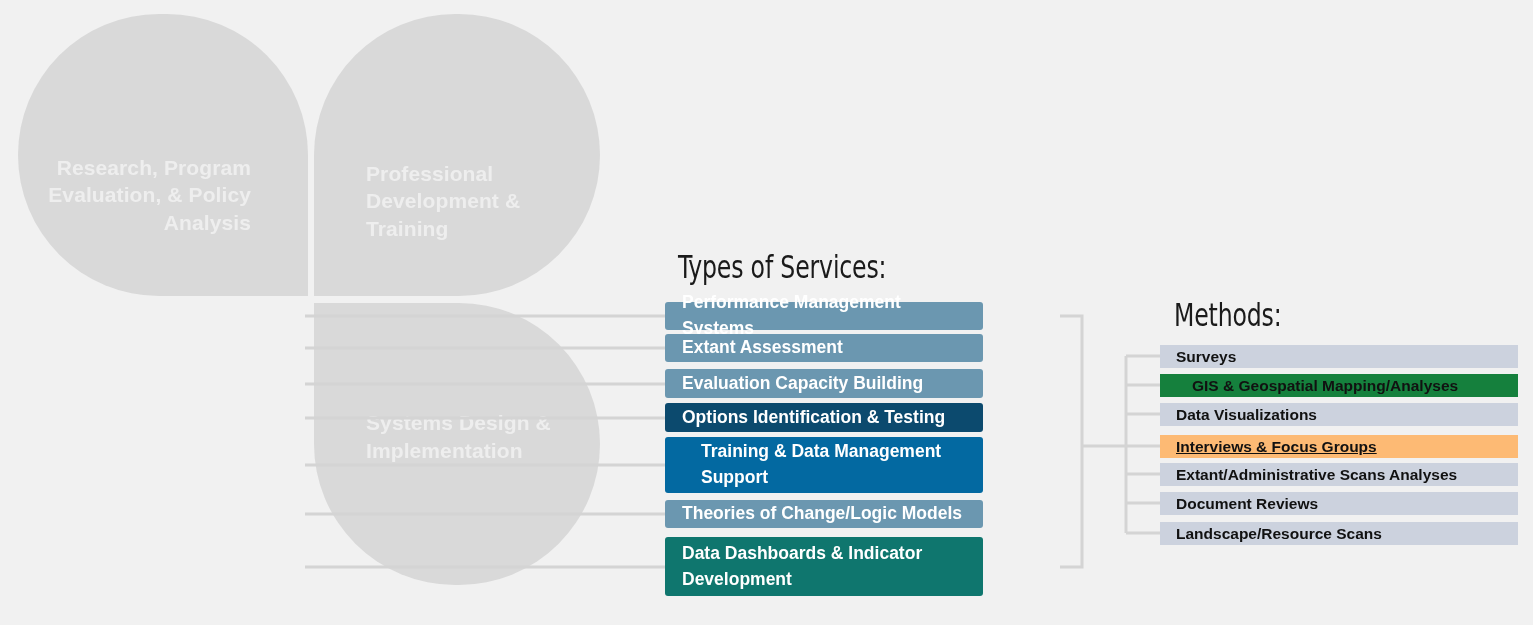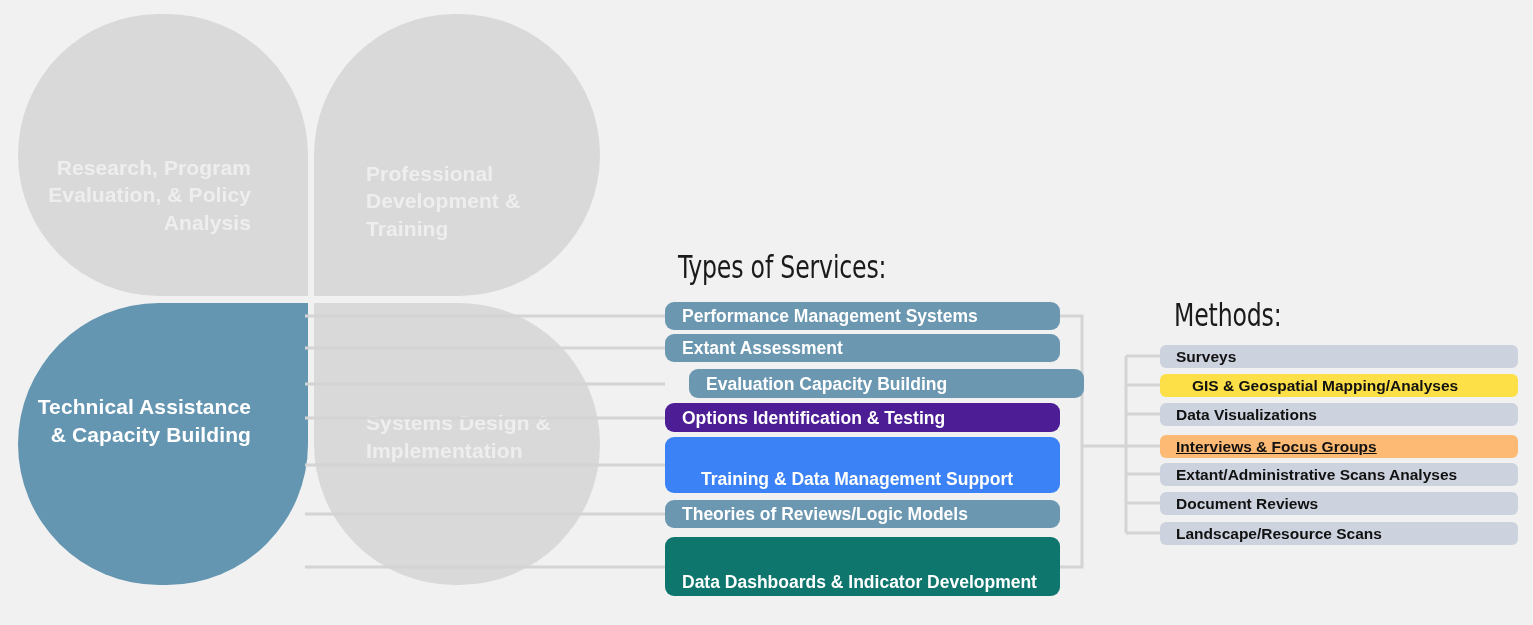--- a/index.html
+++ b/index.html
@@ -98,63 +98,60 @@
     transform: scaleX(0.82);
     transform-origin: left center;
   }
   #services-title { left: 678px; top: 248px; }
   #methods-title  { left: 1174px; top: 296px; }
 
   
   .svc-box {
     position: absolute;
     left: 665px;
-    width: 395px;
+    width: 318px;
     background: #6b97b0;
-    border-radius: 9px;
+    border-radius: 3px;
     color: #ffffff;
     font-weight: bold;
     font-size: 17.5px;
     line-height: 1.48;
     display: flex;
-    align-items: flex-end;
+    align-items: center;
     box-sizing: border-box;
     padding: 0 10px 0 17px;
   }
 
   
   .mth-box {
     position: absolute;
     left: 1160px;
     width: 358px;
     height: 23px;
     background: #ccd2de;
-    border-radius: 6px;
+    border-radius: 0;
     color: #111111;
     font-weight: bold;
     font-size: 15.5px;
     display: flex;
     align-items: center;
     box-sizing: border-box;
     padding: 0 8px 0 16px;
   }
 </style>
 </head>
 <body>
 
 <div id="canvas">
 
   <div class="petal petal-tl">
     <div class="petal-label">Research, Program Evaluation, &amp; Policy Analysis</div>
   </div>
   <div class="petal petal-tr">
     <div class="petal-label">Professional Development &amp; Training</div>
-  </div>
-  <div class="petal petal-bl">
-    <div class="petal-label">Technical Assistance &amp; Capacity Building</div>
   </div>
   <div class="petal petal-br">
     <div class="petal-label">Systems Design &amp; Implementation</div>
   </div>
 
   <svg id="connectors" viewBox="0 0 1533 625" width="1533" height="625">
       <polyline points="305,316 665,316" fill="none" stroke="#d4d4d4" stroke-width="3"></polyline>
       <polyline points="305,348 665,348" fill="none" stroke="#d4d4d4" stroke-width="3"></polyline>
       <polyline points="305,384 665,384" fill="none" stroke="#d4d4d4" stroke-width="3"></polyline>
       <polyline points="305,418 665,418" fill="none" stroke="#d4d4d4" stroke-width="3"></polyline>
@@ -176,41 +173,41 @@
   <div class="section-title" id="services-title">Types of Services:</div>
   <div class="section-title" id="methods-title">Methods:</div>
 
   <div id="service-list">
       <div class="svc-box" style="top: 302px; height: 28px; background: rgb(107, 151, 176);">
         <span>Performance Management Systems</span>
       </div>
       <div class="svc-box" style="top: 334px; height: 28px; background: rgb(107, 151, 176);">
         <span>Extant Assessment</span>
       </div>
-      <div class="svc-box" style="top: 369px; height: 29px; background: rgb(107, 151, 176); margin-left: 24px;">
+      <div class="svc-box" style="top: 369px; height: 29px; background: rgb(107, 151, 176);">
         <span>Evaluation Capacity Building</span>
       </div>
-      <div class="svc-box" style="top: 403px; height: 29px; background: #4c1d95;">
+      <div class="svc-box" style="top: 403px; height: 29px; background: #0c4a6e;">
         <span>Options Identification &amp; Testing</span>
       </div>
-      <div class="svc-box" style="top: 437px; height: 56px; background: #3b82f6; padding-left: 36px;">
+      <div class="svc-box" style="top: 437px; height: 56px; background: #0369a1; padding-left: 36px;">
         <span>Training &amp; Data Management Support</span>
       </div>
       <div class="svc-box" style="top: 500px; height: 28px; background: rgb(107, 151, 176);">
-        <span>Theories of Reviews/Logic Models</span>
+        <span>Theories of Change/Logic Models</span>
       </div>
       <div class="svc-box" style="top: 537px; height: 59px; background: #0f766e;">
         <span>Data Dashboards &amp; Indicator Development</span>
       </div>
     </div>
   <div id="method-list">
       <div class="mth-box" style="top: 345px; background: rgb(204, 210, 222);">
         <span>Surveys</span>
       </div>
-      <div class="mth-box" style="top: 374px; background: #fde047; padding-left: 32px;">
+      <div class="mth-box" style="top: 374px; background: #15803d; padding-left: 32px;">
         <span>GIS &amp; Geospatial Mapping/Analyses</span>
       </div>
       <div class="mth-box" style="top: 403px; background: rgb(204, 210, 222);">
         <span>Data Visualizations</span>
       </div>
       <div class="mth-box" style="top: 435px; background: #fdba74; text-decoration: underline;">
         <span>Interviews &amp; Focus Groups</span>
       </div>
       <div class="mth-box" style="top: 463px; background: rgb(204, 210, 222);">
         <span>Extant/Administrative Scans Analyses</span>

